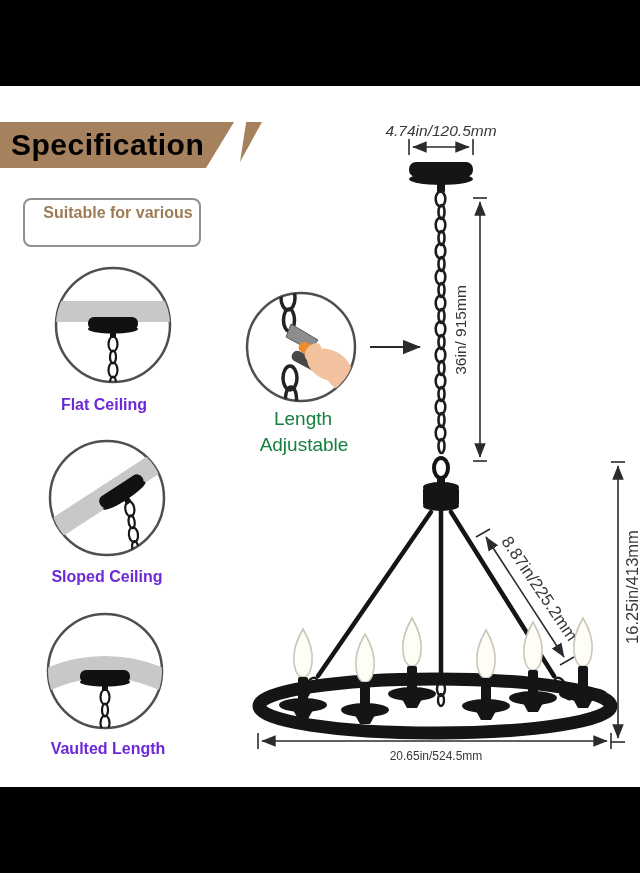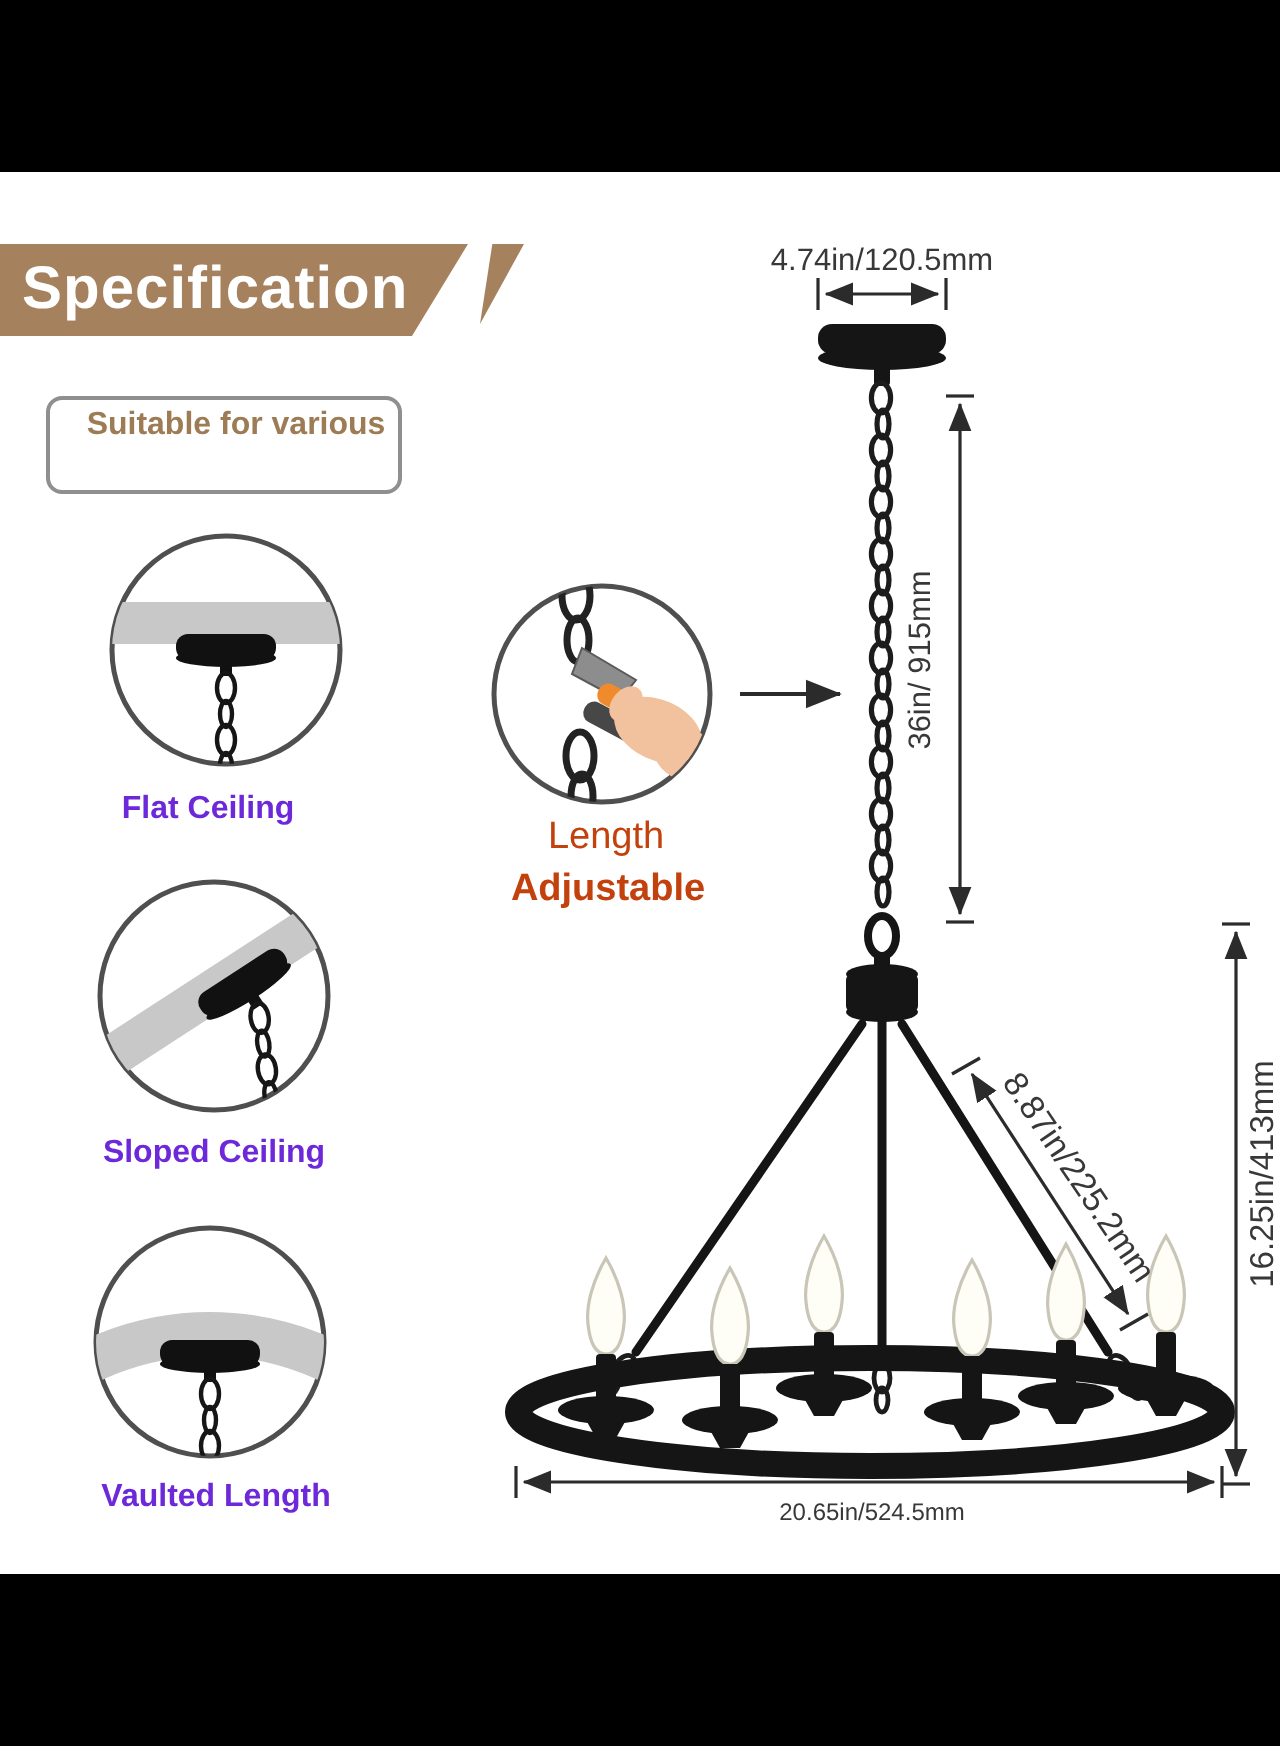--- a/index.html
+++ b/index.html
@@ -3,34 +3,34 @@
 <meta charset="utf-8">
 <style>
   html,body{margin:0;padding:0;background:#fff;}
   .stage{position:relative;width:640px;height:873px;overflow:hidden;background:#fff;
          font-family:"Liberation Sans",sans-serif;}
   .bar{position:absolute;left:0;width:640px;background:#000;}
   .bar-top{top:0;height:86px;}
   .bar-bottom{top:787px;height:86px;}
   .banner{position:absolute;left:0;top:122px;width:234px;height:46px;background:#a5815d;
           clip-path:polygon(0 0,100% 0,calc(100% - 28px) 100%,0 100%);}
-  .banner-title{color:#ffffff;font-size:30px;font-weight:bold;line-height:46px;padding-left:11px;
+  .banner-title{color:#000000;font-size:30px;font-weight:bold;line-height:46px;padding-left:11px;
                 letter-spacing:.5px;}
   .banner-accent{position:absolute;left:240px;top:122px;width:22px;height:40px;background:#a5815d;
                  clip-path:polygon(28% 0,100% 0,0 100%);}
   .suitable-box{position:absolute;left:23px;top:198px;width:174px;height:42px;border:2px solid #8f8f8f;
                 border-radius:8px;text-align:center;padding-top:3px;}
   .suitable-box div{color:#9d7c55;font-size:16px;font-weight:bold;line-height:19px;margin-left:12px;}
   .circle-fig{position:absolute;}
   .fig-label{position:absolute;transform:translateX(-50%);white-space:nowrap;color:#6d28d9;
              font-size:16px;font-weight:bold;}
-  .la-label{position:absolute;transform:translateX(-50%);white-space:nowrap;color:#c2410c;
+  .la-label{position:absolute;transform:translateX(-50%);white-space:nowrap;color:#15803d;
             font-size:19px;font-weight:500;}
   .dim{position:absolute;white-space:nowrap;color:#383838;}
-  .dim-top{left:441px;top:131px;font-size:15.5px;transform:translate(-50%,-50%);}
+  .dim-top{left:441px;top:131px;font-size:15.5px;transform:translate(-50%,-50%);font-style:italic;}
   .dim-chain{left:461px;top:330px;font-size:15.5px;transform:translate(-50%,-50%) rotate(-90deg);}
   .dim-arm{left:539px;top:589px;font-size:17px;transform:translate(-50%,-50%) rotate(56deg);}
   .dim-height{left:632px;top:587px;font-size:16.5px;transform:translate(-50%,-50%) rotate(-90deg);}
   .dim-width{left:436px;top:756px;font-size:12px;transform:translate(-50%,-50%);}
   svg{display:block;}
   .abs{position:absolute;left:0;top:0;}
 </style>
 </head>
 <body>
 
@@ -139,21 +139,21 @@
         <path d="M47,34 L74,50 L66,60 L42,47 Z" fill="#8d8d8d" stroke="#5a5a5a" stroke-width="1"></path>
         <rect x="58" y="50" width="42" height="11" rx="5" fill="#ef8b2c" transform="rotate(28 58 50)"></rect>
         <rect x="51" y="59" width="42" height="11" rx="5" fill="#474747" transform="rotate(28 51 59)"></rect>
         <ellipse cx="85" cy="75" rx="23" ry="15" fill="#f2c29e" transform="rotate(24 85 75)"></ellipse>
         <ellipse cx="69" cy="62" rx="7" ry="10" fill="#f2c29e" transform="rotate(40 69 62)"></ellipse>
         <ellipse cx="100" cy="88" rx="18" ry="13" fill="#f2c29e" transform="rotate(24 100 88)"></ellipse>
       </g>
     </svg>
   </div>
   <div class="la-label" style="left:303px;top:408px;">Length</div>
-  <div class="la-label" style="left:304px;top:434px;font-weight:bold;">Adjustable</div>
+  <div class="la-label" style="left:304px;top:434px;">Adjustable</div>
 
   <svg class="abs" width="640" height="873" viewBox="0 0 640 873">
     <defs>
       <marker id="arr" viewBox="0 0 10 8" refX="9.5" refY="4" markerWidth="9" markerHeight="7.5" orient="auto-start-reverse">
         <path d="M0,0 L10,4 L0,8 Z" fill="#2b2b2b"></path>
       </marker>
     </defs>
 
     <g fill="#151515">
       <rect x="409" y="162" width="64" height="15" rx="7"></rect>

